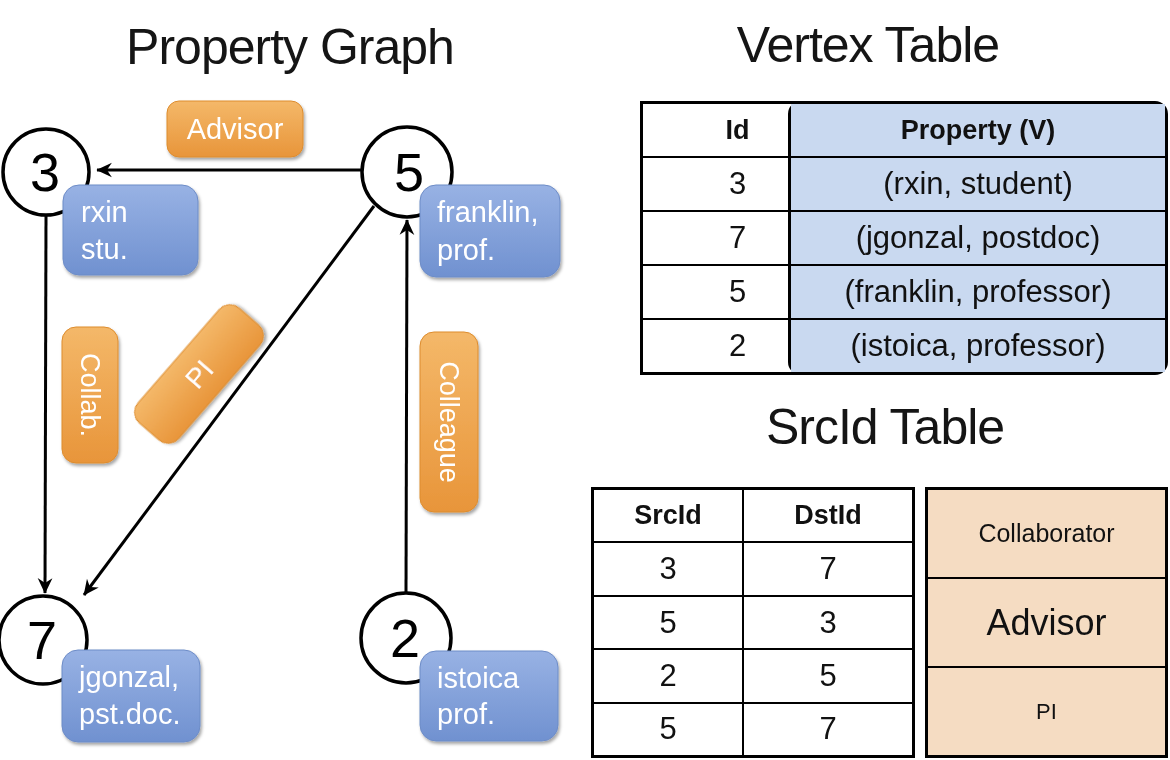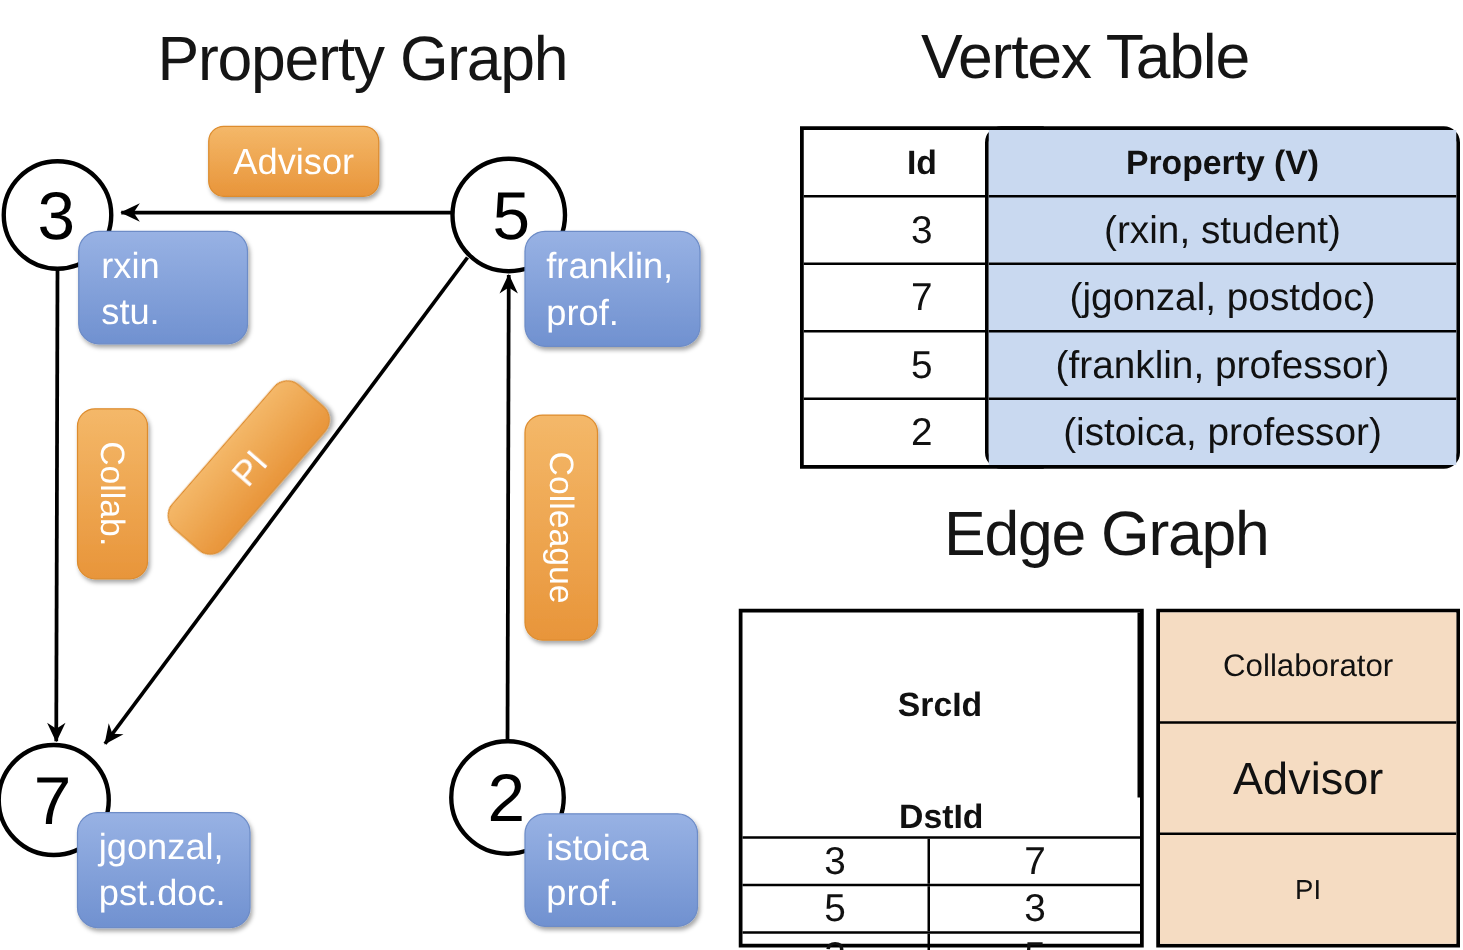--- a/index.html
+++ b/index.html
@@ -17,34 +17,34 @@
   
   .tcol{position:absolute;display:flex;flex-direction:column;box-sizing:border-box;
     border:3px solid #000;background:#fff;}
   .tcol .cell{flex:1;display:flex;align-items:center;justify-content:center;
     border-top:2px solid #000;font-size:31px;color:#111;}
   .tcol .cell:first-child{border-top:none;}
   .tcol .cell.hdr{font-weight:bold;font-size:27px;}
   .blue-fill .cell{background:#c9d9f0;}
   .tan-fill .cell{background:#f5dcc2;}
   .row{flex:1;display:flex;border-top:2px solid #000;}
-  .row:first-child{border-top:none;flex-direction:column;}
+  .row:first-child{border-top:none;}
   .row .half{display:flex;align-items:center;justify-content:center;font-size:31px;color:#111;}
   .row .half.h1{flex:0 0 148px;border-right:2px solid #000;}
   .row .half.h2{flex:1;text-align:right;}
   .row .half.hdr{font-weight:bold;font-size:27px;}
 </style>
 </head>
 <body>
 
 <div class="canvas">
 
   <div class="big-title" id="graph-title">Property Graph</div>
   <div class="big-title" id="vertex-title">Vertex Table</div>
-  <div class="big-title" id="edge-title">Edge Graph</div>
+  <div class="big-title" id="edge-title">SrcId Table</div>
 
   <svg width="585" height="760" viewBox="0 0 585 760">
     <defs>
       <linearGradient id="orangeGrad" x1="0" y1="0" x2="0" y2="1">
         <stop offset="0" stop-color="#f4b869"></stop>
         <stop offset="1" stop-color="#e8953a"></stop>
       </linearGradient>
       <linearGradient id="blueGrad" x1="0" y1="0" x2="0" y2="1">
         <stop offset="0" stop-color="#98b2e4"></stop>
         <stop offset="1" stop-color="#7091d0"></stop>

